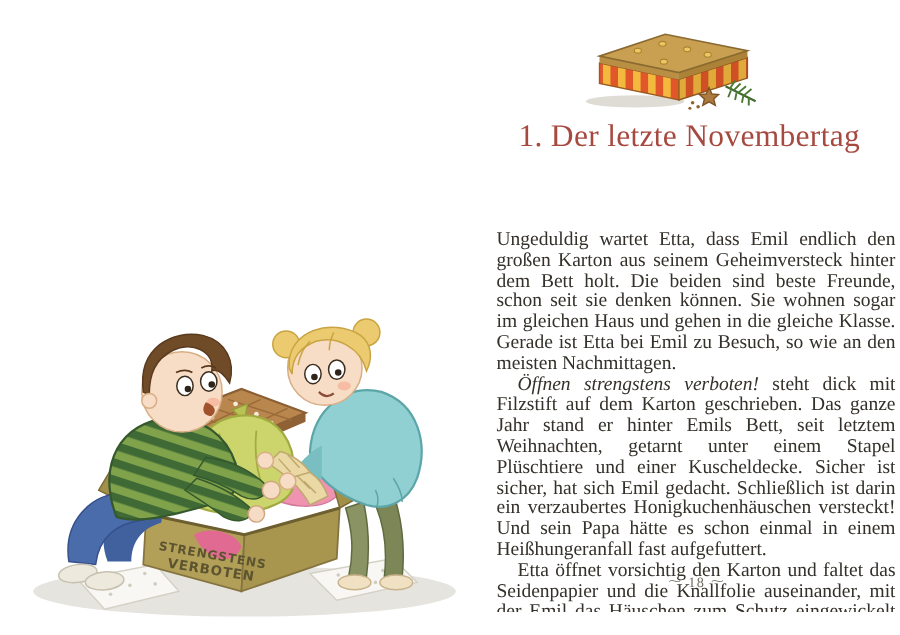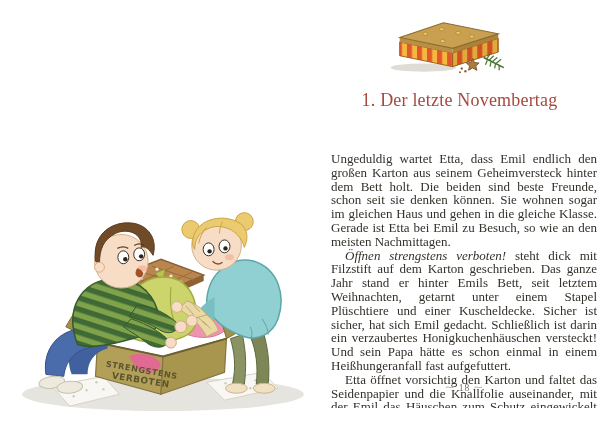--- a/index.html
+++ b/index.html
@@ -10,22 +10,22 @@
   
   #left-illo{position:absolute;left:12px;top:170px;width:298px;height:251px;}
   svg text.carton-label{
     font-family:"DejaVu Sans", sans-serif;font-weight:bold;letter-spacing:.6px;
     fill:#5c5430;
   }
   
   #right-col{position:absolute;left:331px;top:0;width:267px;height:423px;}
   #vignette{position:absolute;top:10px;left:50%;transform:translateX(-62%);width:126px;height:64px;}
   #chapter-title{
-    position:absolute;top:74px;left:0;right:10px;margin:16px;text-align:center;
-    font-size:18px;font-weight:normal;color:var(--title-red,#a6493f);
+    position:absolute;top:74px;left:0;right:10px;margin:4px;text-align:center;
+    font-size:21px;font-weight:normal;color:var(--title-red,#a6493f);
     font-family:"Liberation Serif", serif;letter-spacing:.2px;
   }
   #body-text{
     position:absolute;top:126px;left:0;width:266px;max-height:256px;overflow:hidden;
     color:var(--body-text,#34302a);font-size:13px;line-height:13.8px;
     text-align:justify;hyphens:auto;margin-top:26px;-webkit-hyphens:auto;
   }
   #body-text p{margin:0;}
   #body-text p.indent{text-indent:14px;}
   #body-text em{font-style:italic;}

